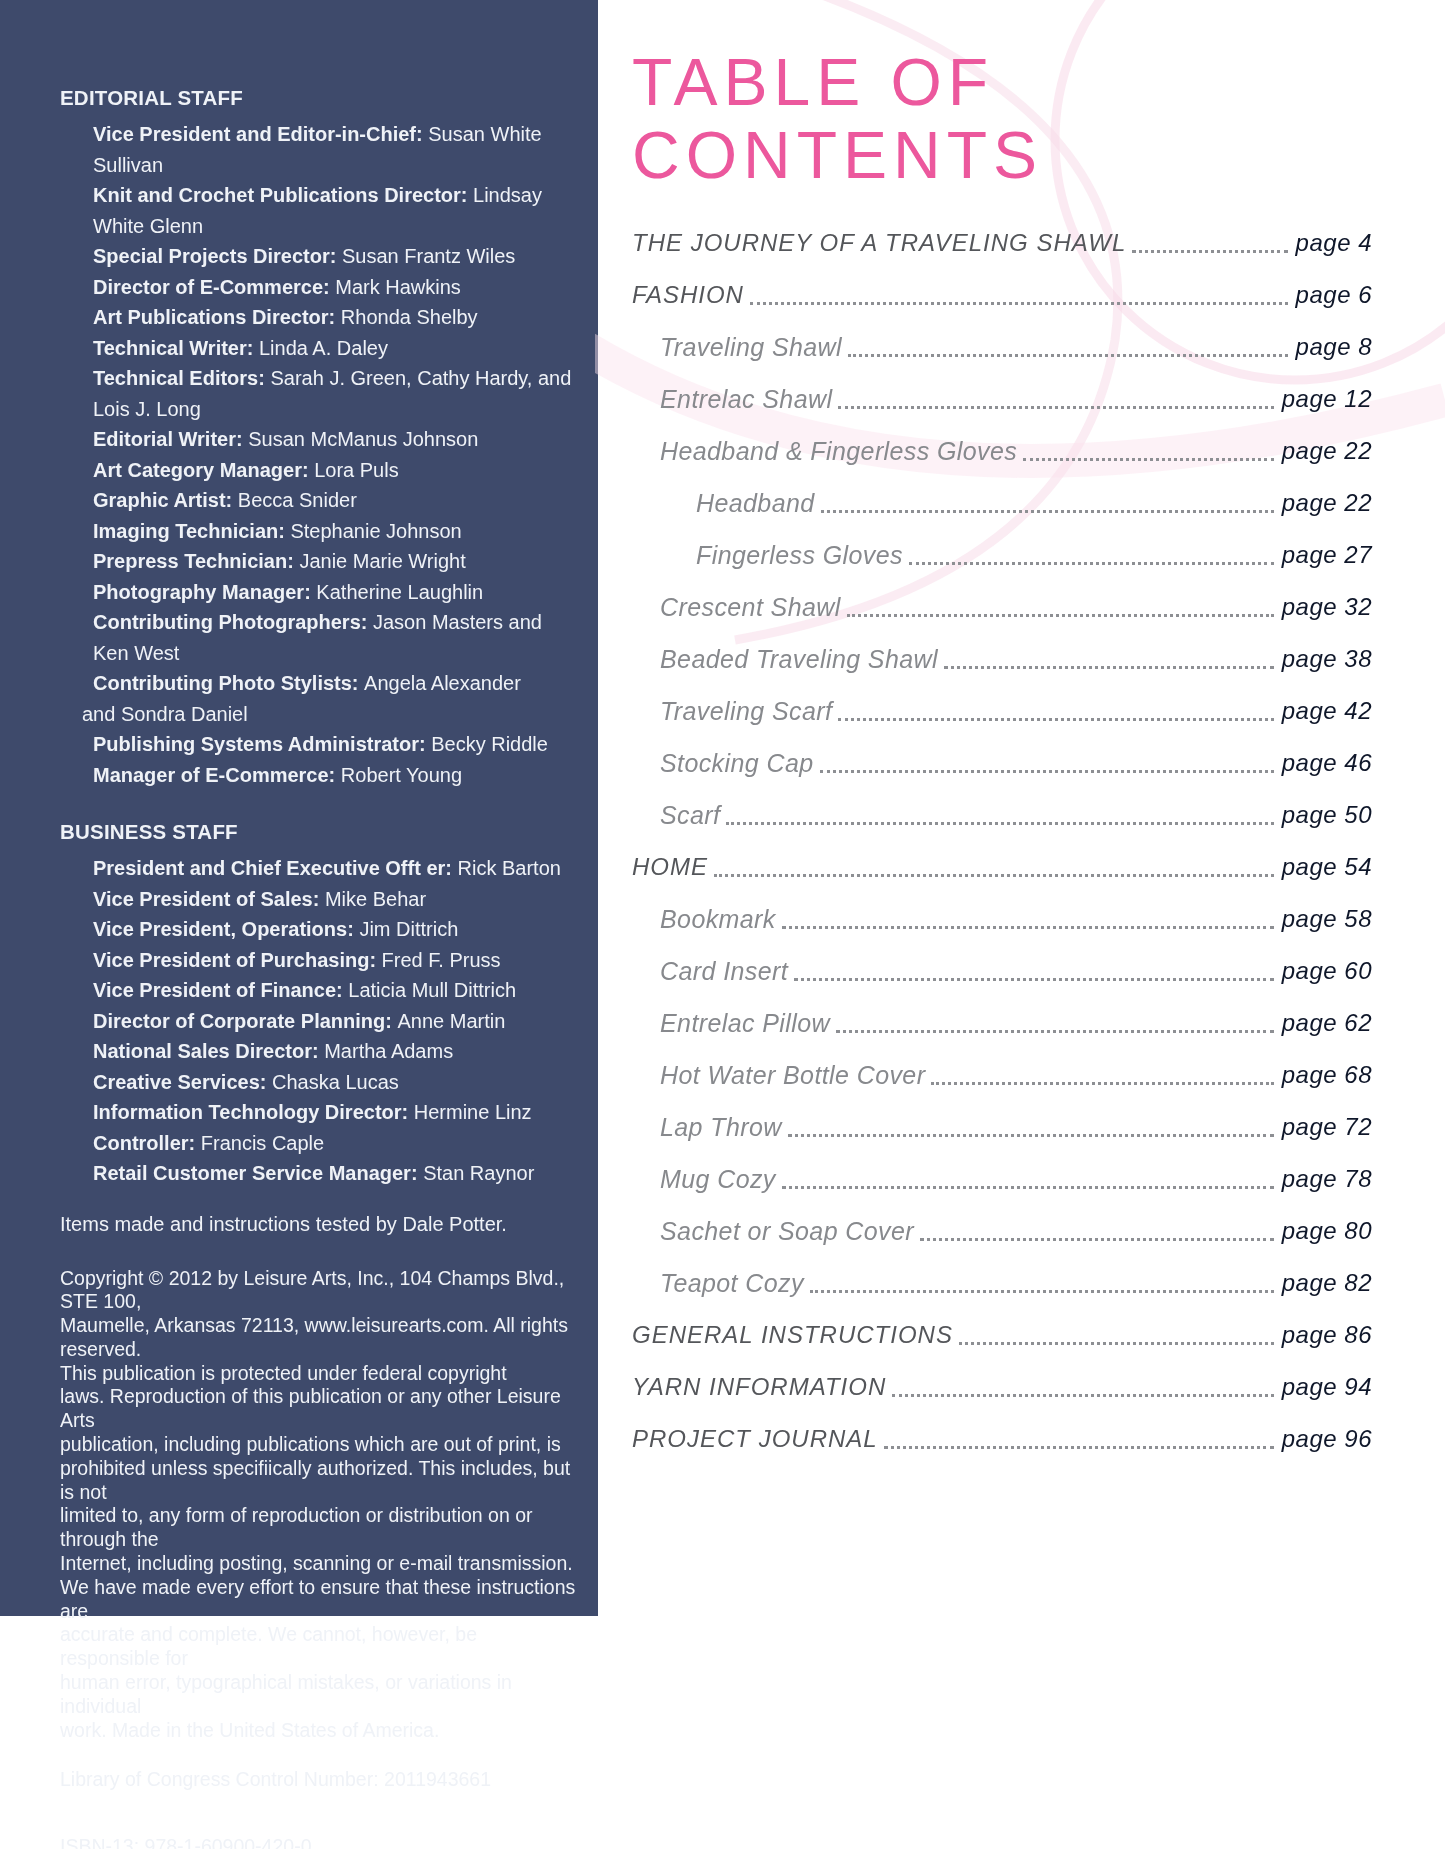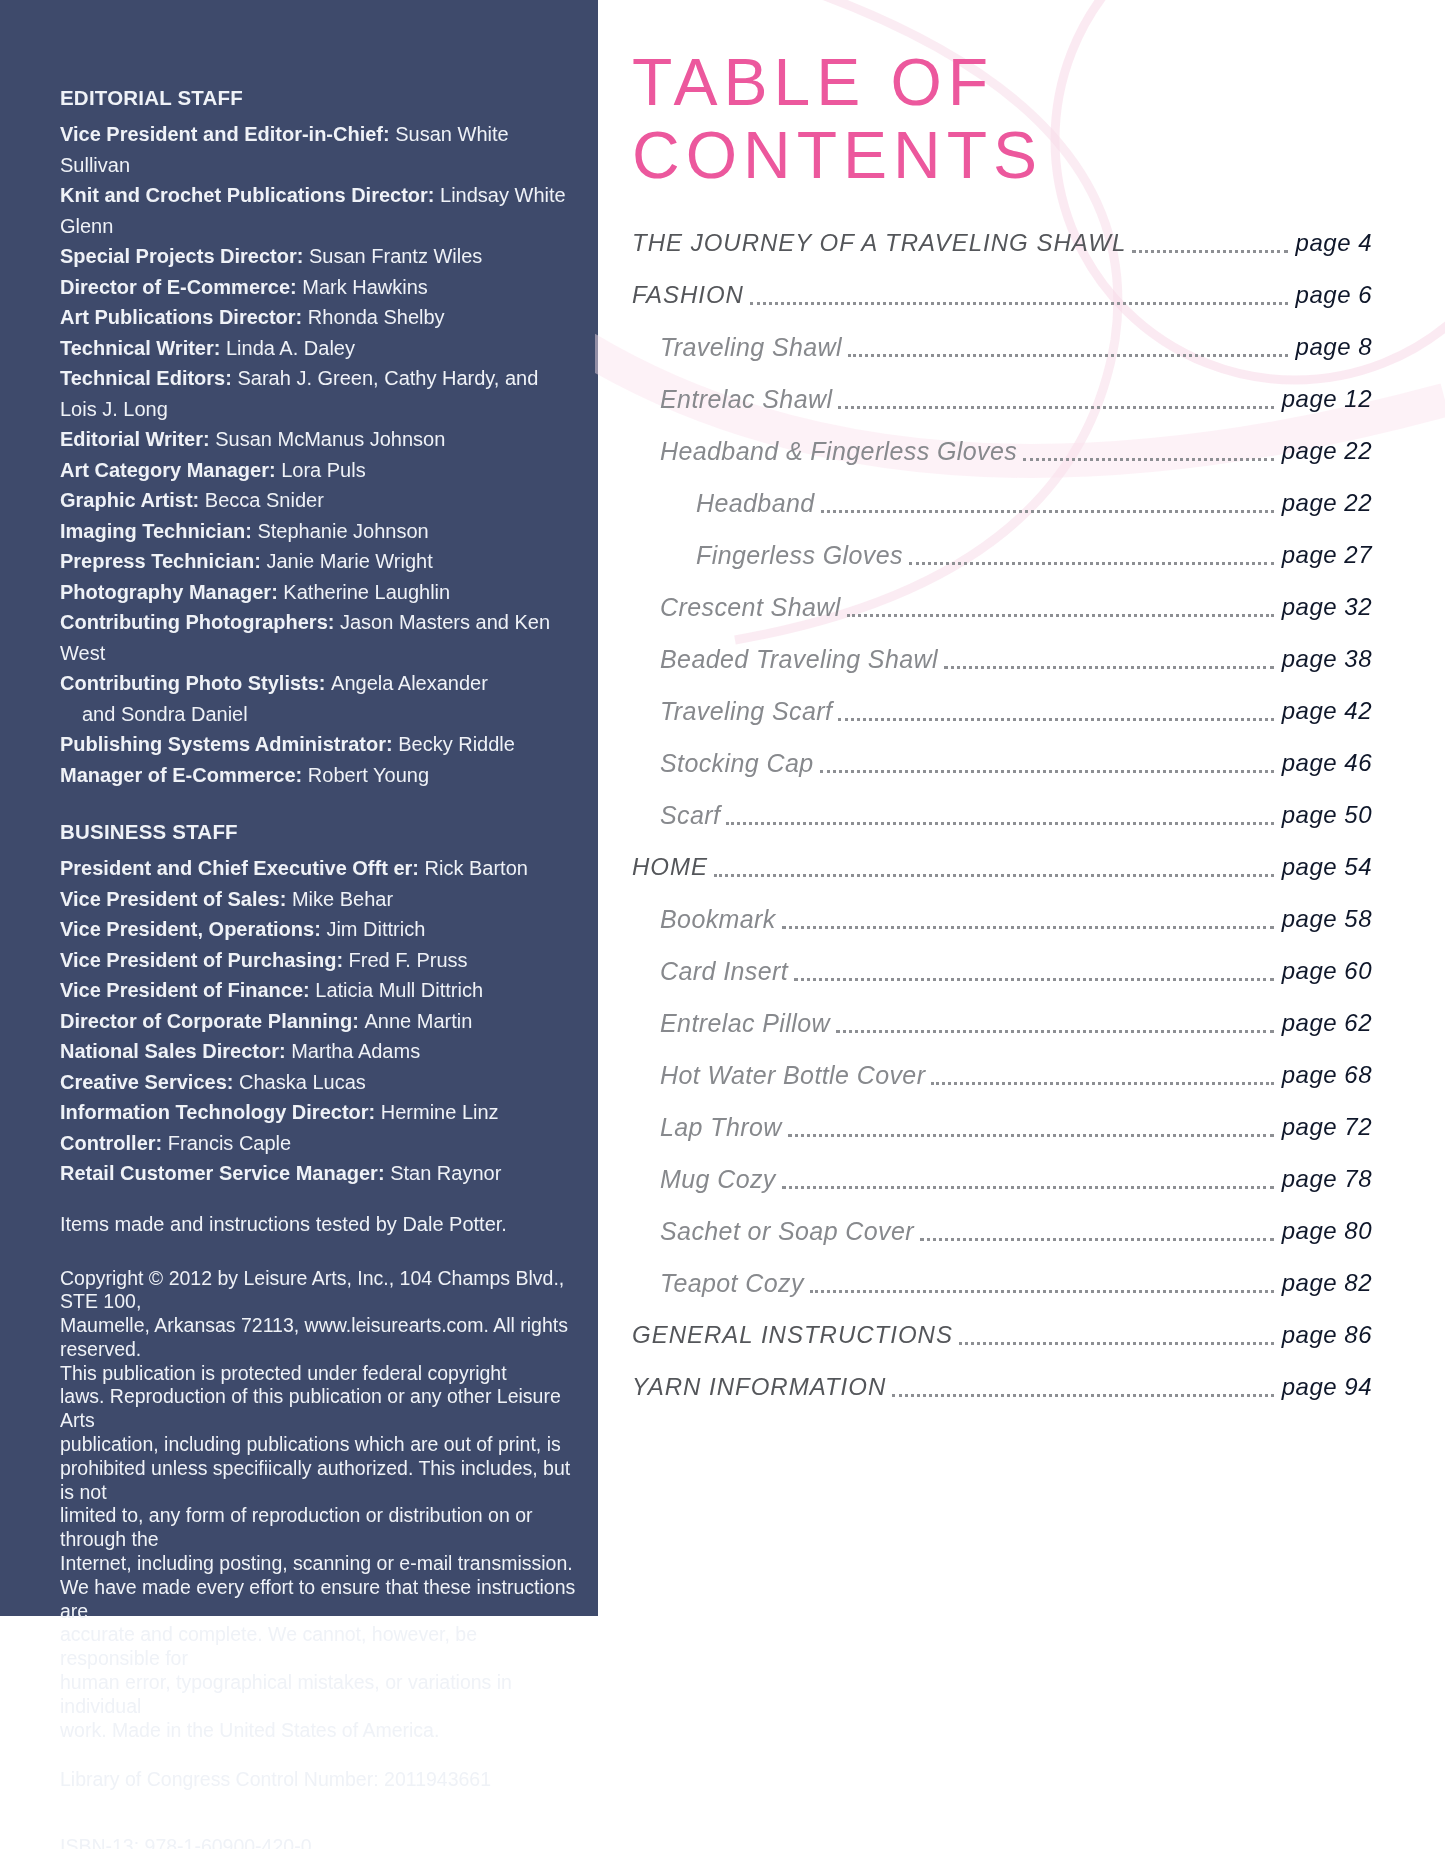--- a/index.html
+++ b/index.html
@@ -13,21 +13,21 @@
   
   .left-panel{
     width:598px;min-width:598px;height:100%;
     background:#3E4A6B;color:#EFF2F7;
     box-sizing:border-box;
     padding:86px 18px 40px 60px;
   }
   .staff-heading{
     font-size:20.5px;font-weight:bold;margin:0 0 9px 0;letter-spacing:.2px;
   }
-  .staff-line{font-size:20px;line-height:30.5px;}
+  .staff-line{font-size:20px;line-height:30.5px;margin-left:33px;}
   .staff-line b{font-weight:bold;}
   .staff-cont{font-size:20px;line-height:30.5px;padding-left:22px;}
   .gap-lg{height:30px;}
   .gap-md{height:22px;}
   .tested-note{font-size:20px;margin:0;line-height:26px;}
   .copyright{
     font-size:19.5px;line-height:23.8px;margin:30px 0 0 0;
     white-space:pre-line;
   }
   .loc-line{font-size:19.5px;margin:26px 0 0 0;}
@@ -252,16 +252,21 @@
         <div class="toc-row lvl0">
           <span class="toc-label">GENERAL INSTRUCTIONS</span>
           <span class="leader"></span>
           <span class="toc-page">page 86</span>
         </div>
         <div class="toc-row lvl0">
           <span class="toc-label">YARN INFORMATION</span>
           <span class="leader"></span>
           <span class="toc-page">page 94</span>
         </div>
+        <div class="toc-row lvl0">
+          <span class="toc-label">PROJECT JOURNAL</span>
+          <span class="leader"></span>
+          <span class="toc-page">page 96</span>
+        </div>
       </div>
   </main>
 
 </div>
 
 </body></html>

